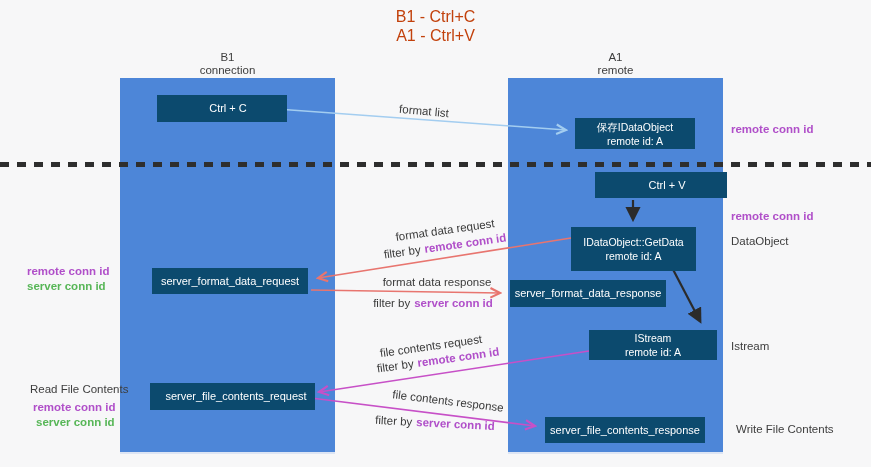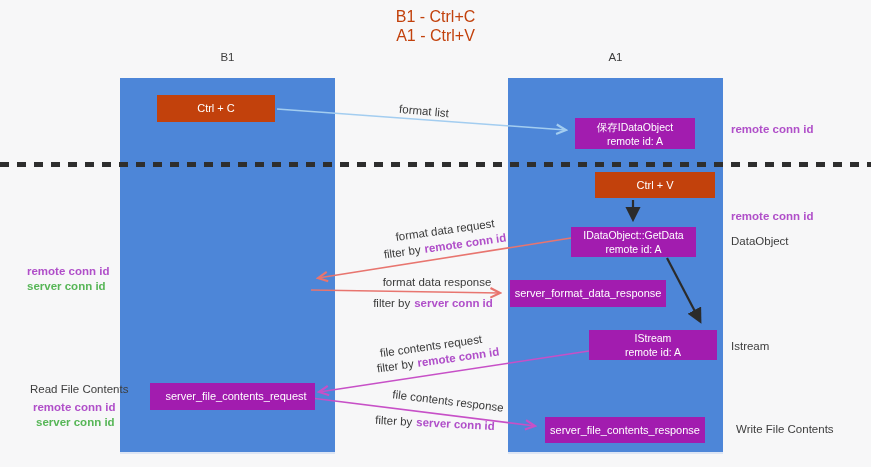--- a/index.html
+++ b/index.html
@@ -13,22 +13,22 @@
   .lane{position:absolute;width:215px;height:374px;top:78px;background:#4d86d8;
         box-shadow:0 2px 0 0 #dde5f4;}
 
   .divider{position:absolute;left:0;top:162px;width:871px;height:5px;
            background:repeating-linear-gradient(90deg,#2e2e2e 0 9px,transparent 9px 17px);}
 
   .arrows{position:absolute;left:0;top:0;width:871px;height:467px;pointer-events:none;}
 
   .node{position:absolute;display:flex;flex-direction:column;align-items:center;
         justify-content:center;color:#ffffff;text-align:center;font-size:11px;line-height:13px;}
-  .node.green{background:#c2410c;}
-  .node.orange{background:#a21caf;align-items:center;}
+  .node.green{background:#0c4a6e;padding-left:12px;}
+  .node.orange{background:#0c4a6e;align-items:center;}
   .node.two{font-size:10.5px;line-height:14px;}
 
   .side-label{position:absolute;font-size:11.5px;color:#3d3d3d;white-space:nowrap;}
   .side-label.purple{color:#b04fc9;font-weight:bold;}
   .side-label.green{color:#57b657;font-weight:bold;}
 
   .edge-label{position:absolute;font-size:11.5px;color:#3a3a3a;white-space:nowrap;
               transform-origin:center center;}
   .edge-label .hl{font-weight:bold;margin-left:4px;}
   .edge-label .hl.purple{color:#b04fc9;}
@@ -38,23 +38,25 @@
 
 <div class="canvas">
 
   <div class="title">
     <div>B1 - Ctrl+C</div>
     <div>A1 - Ctrl+V</div>
   </div>
 
   <div class="lane-header" style="left:120px;top:51px;">
     <div>B1</div>
+    <div>connection</div>
   </div>
   <div class="lane-header" style="left:508px;top:51px;">
     <div>A1</div>
+    <div>remote</div>
   </div>
 
   <div class="lane" style="left:120px;"></div>
   <div class="lane" style="left:508px;"></div>
 
   <div class="divider"></div>
 
   <svg class="arrows" viewBox="0 0 871 467">
     <defs>
       <marker id="m-blue" viewBox="0 0 12 12" refX="10" refY="6" markerWidth="9" markerHeight="9" orient="auto">
@@ -85,25 +87,28 @@
 
   <div class="node orange two" style="left:575px;top:118px;width:120px;height:31px;">
     <div>保存IDataObject</div>
     <div>remote id: A</div>
   </div>
 
   <div class="node green" style="left:573px;top:172px;width:120px;height:26px;margin-left:22px;">
     <div>Ctrl + V</div>
   </div>
 
-  <div class="node orange two" style="left:571px;top:227px;width:125px;height:30px;">
+  <div class="node orange two" style="left:571px;top:227px;width:125px;height:44px;">
     <div>IDataObject::GetData</div>
     <div>remote id: A</div>
   </div>
 
+  <div class="node orange" style="left:152px;top:268px;width:156px;height:26px;">
+    <div>server_format_data_request</div>
+  </div>
 
   <div class="node orange" style="left:510px;top:280px;width:156px;height:27px;">
     <div>server_format_data_response</div>
   </div>
 
   <div class="node orange two" style="left:589px;top:330px;width:128px;height:30px;">
     <div>IStream</div>
     <div>remote id: A</div>
   </div>
 

